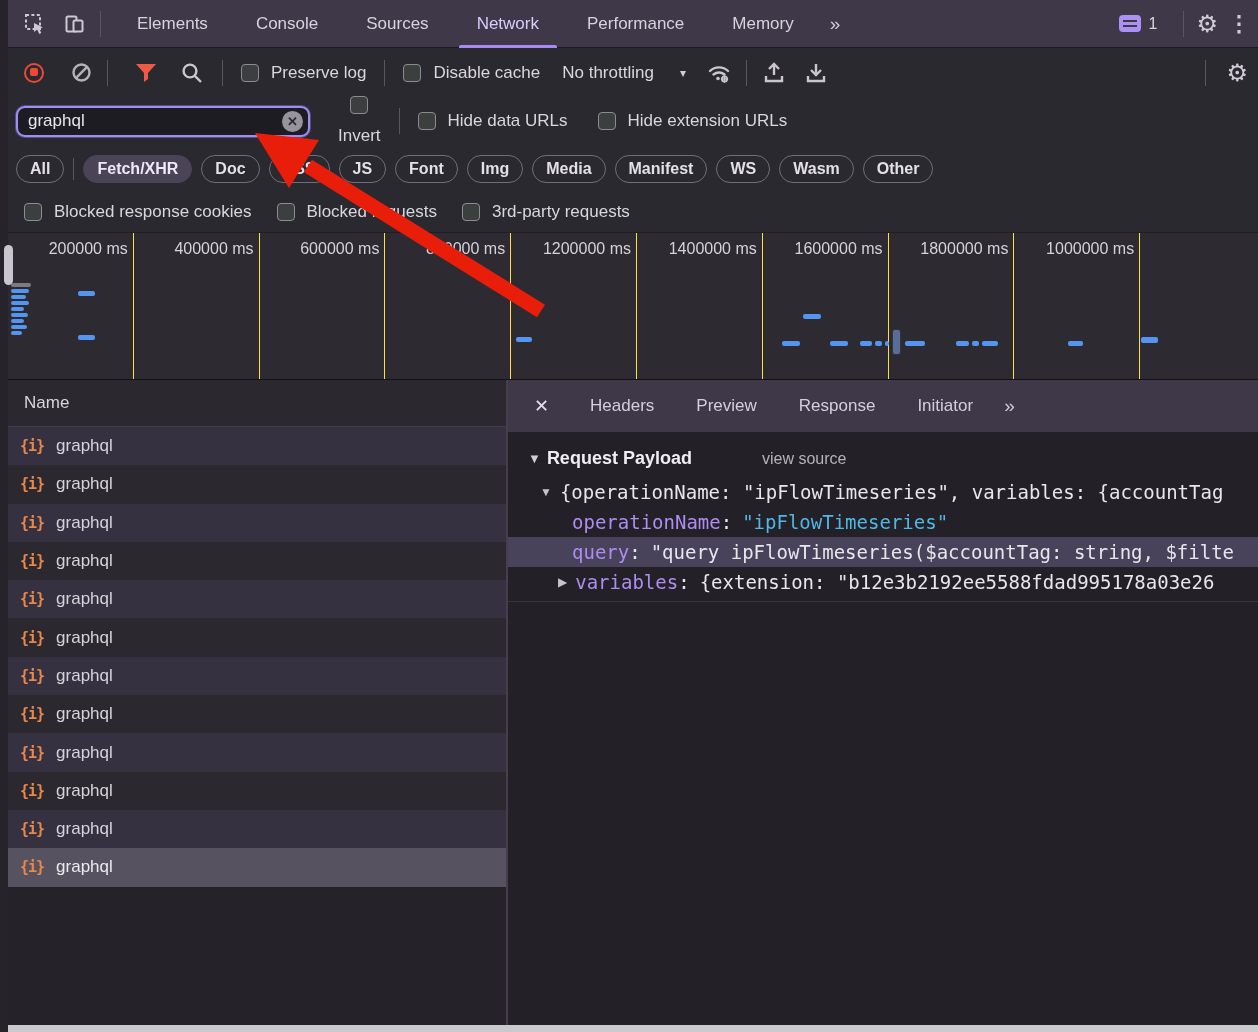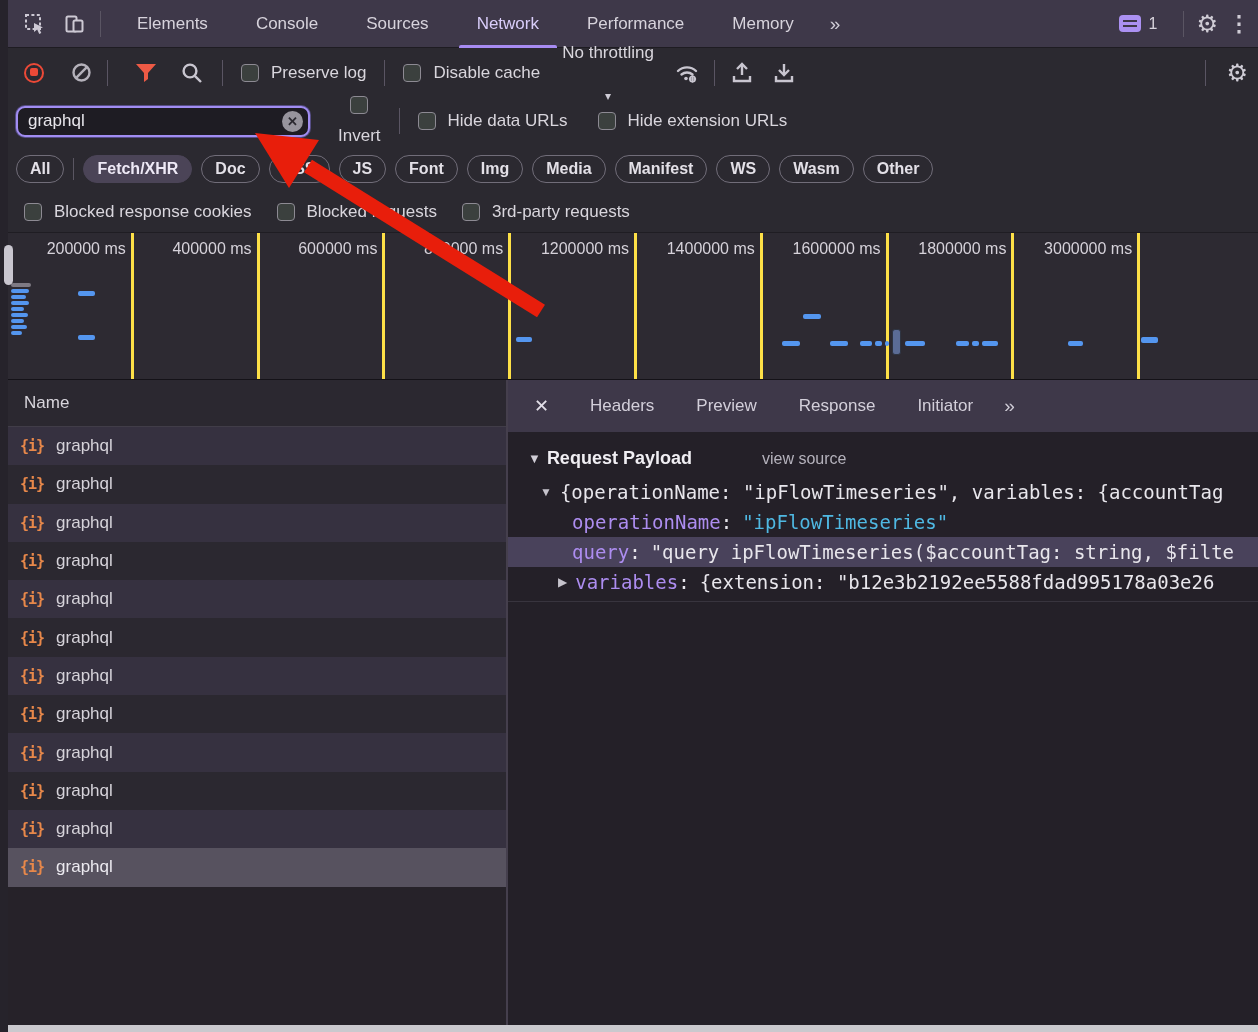--- a/index.html
+++ b/index.html
@@ -32,21 +32,21 @@
   .rec { width:20px; height:20px; border:2.5px solid #ec4937; border-radius:50%;
          margin-left:16px; position:relative; flex:none; }
   .rec::after { content:""; position:absolute; left:3.5px; top:3.5px; width:8px; height:8px;
                 background:#ec4937; border-radius:2px; }
   .clear-ic { width:19px; height:19px; margin-left:28px; flex:none; }
   .funnel { margin-left:10px; flex:none; }
   .search-ic { margin-left:22px; flex:none; }
   .cb { width:18px; height:18px; border:1.6px solid #8d8a93; border-radius:4px;
         background:#3b403e; flex:none; }
   .cb-wrap { display:flex; align-items:center; gap:12px; font-size:17px; }
-  .throttle { display:flex; align-items:center; gap:26px; margin-left:22px; font-size:17px;flex-direction:column; }
+  .throttle { display:flex; align-items:center; gap:26px; margin-left:22px; font-size:17px; }
   .dd-caret { font-size:12px; color:#cfccd6; }
   .icon24 { width:26px; height:26px; flex:none; }
 
   
   .filterbar { height:48px; background:#2b2930; display:flex; align-items:center; color:#d9d6dd; }
   .f-input { position:relative; width:294px; height:31px; margin-left:8px;
              border:2px solid #a18df2; box-shadow:0 0 0 1px #564d86; border-radius:9px;
              background:#1e1c23; display:flex; align-items:center; flex:none; }
   .f-input input { background:transparent; border:none; outline:none; color:#e8e6ec;
                    font-size:17px; padding:0 36px 0 10px; width:100%;
@@ -63,21 +63,21 @@
   .chip.active { background:#4b4457; border-color:#4b4457; color:#eee9f6; }
   .chip-div { width:1px; height:22px; background:#5a5662; }
 
   
   .checksbar { height:40px; background:#2b2930; display:flex; align-items:center; gap:25px;
                padding-left:16px; color:#d9d6dd; }
 
   
   .overview { height:148px; background:#2d2a32; border-top:1px solid #1f1d23;
               border-bottom:1px solid #141218; position:relative; display:flex; }
-  .ov-col { width:125.8px; height:100%; border-right:3px solid #fde047; flex:none;
+  .ov-col { width:125.8px; height:100%; border-right:1px solid #fde047; flex:none;
             text-align:right; padding:7px 5px 0 12px; font-size:16px; color:#d6d2da; }
   .ov-col:last-child { border-right:none; }
   .ov-bars { position:absolute; inset:0; overflow:hidden; }
   .ov-bar { position:absolute; }
   .ov-bar.bar { background:#5496ef; border-radius:2px; }
   .ov-bar.cap { background:#7e7a84; border-radius:2px; }
   .ov-bar.marker { background:#5b6c96; border:1px solid #2e3442; border-radius:3px; }
   .scroll-pill { position:absolute; width:9px; border-radius:5px; background:#c9c6cf; }
 
   
@@ -285,21 +285,21 @@
 
   <div class="overview">
     <div class="ov-col">200000 ms</div>
     <div class="ov-col">400000 ms</div>
     <div class="ov-col">600000 ms</div>
     <div class="ov-col">800000 ms</div>
     <div class="ov-col">1200000 ms</div>
     <div class="ov-col">1400000 ms</div>
     <div class="ov-col">1600000 ms</div>
     <div class="ov-col">1800000 ms</div>
-    <div class="ov-col">3000000 ms</div>
+    <div class="ov-col">1000000 ms</div>
     <div class="ov-bars">
         <div class="ov-bar cap" style="left: 3px; top: 50px; width: 20px; height: 4px;"></div>
         <div class="ov-bar bar" style="left: 3px; top: 56px; width: 18px; height: 4px;"></div>
         <div class="ov-bar bar" style="left: 3px; top: 62px; width: 15px; height: 4px;"></div>
         <div class="ov-bar bar" style="left: 3px; top: 68px; width: 18px; height: 4px;"></div>
         <div class="ov-bar bar" style="left: 3px; top: 74px; width: 13px; height: 4px;"></div>
         <div class="ov-bar bar" style="left: 3px; top: 80px; width: 17px; height: 4px;"></div>
         <div class="ov-bar bar" style="left: 3px; top: 86px; width: 13px; height: 4px;"></div>
         <div class="ov-bar bar" style="left: 3px; top: 92px; width: 16px; height: 4px;"></div>
         <div class="ov-bar bar" style="left: 3px; top: 98px; width: 11px; height: 4px;"></div>

